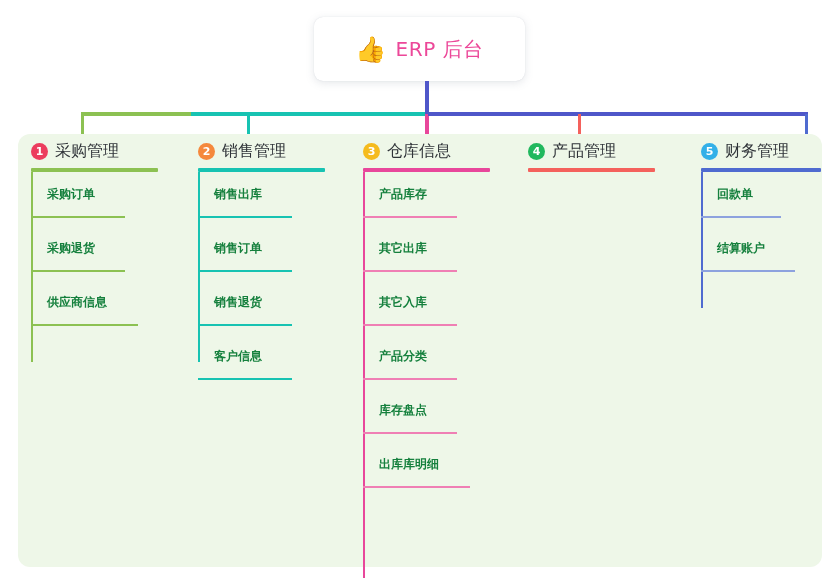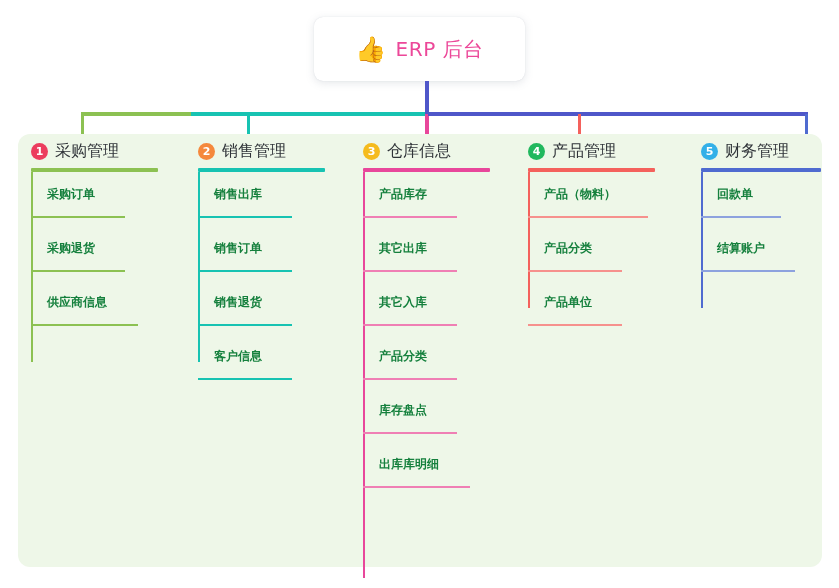--- a/index.html
+++ b/index.html
@@ -254,35 +254,20 @@
               <div class="node-underline" style="width: 107px; background: rgb(239, 127, 180);"></div>
             </div>
           </div>
         </div>
         <div class="column" style="left: 497px;">
           <div class="col-header">
             <span class="badge" style="background: rgb(33, 184, 94);">4</span>
             <span class="col-title">产品管理</span>
           </div>
           <div class="col-underline" style="width: 127px; background: rgb(244, 97, 92);"></div>
-          <div class="col-body">
-            <div class="col-stem" style="height: 136px; background: rgb(244, 97, 92);"></div>
-            <div class="node">
-              <span class="node-label">产品（物料）</span>
-              <div class="node-underline" style="width: 120px; background: rgb(246, 145, 141);"></div>
-            </div>
-            <div class="node">
-              <span class="node-label">产品分类</span>
-              <div class="node-underline" style="width: 94px; background: rgb(246, 145, 141);"></div>
-            </div>
-            <div class="node">
-              <span class="node-label">产品单位</span>
-              <div class="node-underline" style="width: 94px; background: rgb(246, 145, 141);"></div>
-            </div>
-          </div>
         </div>
         <div class="column" style="left: 670px;">
           <div class="col-header">
             <span class="badge" style="background: rgb(51, 176, 232);">5</span>
             <span class="col-title">财务管理</span>
           </div>
           <div class="col-underline" style="width: 120px; background: rgb(79, 107, 208);"></div>
           <div class="col-body">
             <div class="col-stem" style="height: 136px; background: rgb(79, 107, 208);"></div>
             <div class="node">

